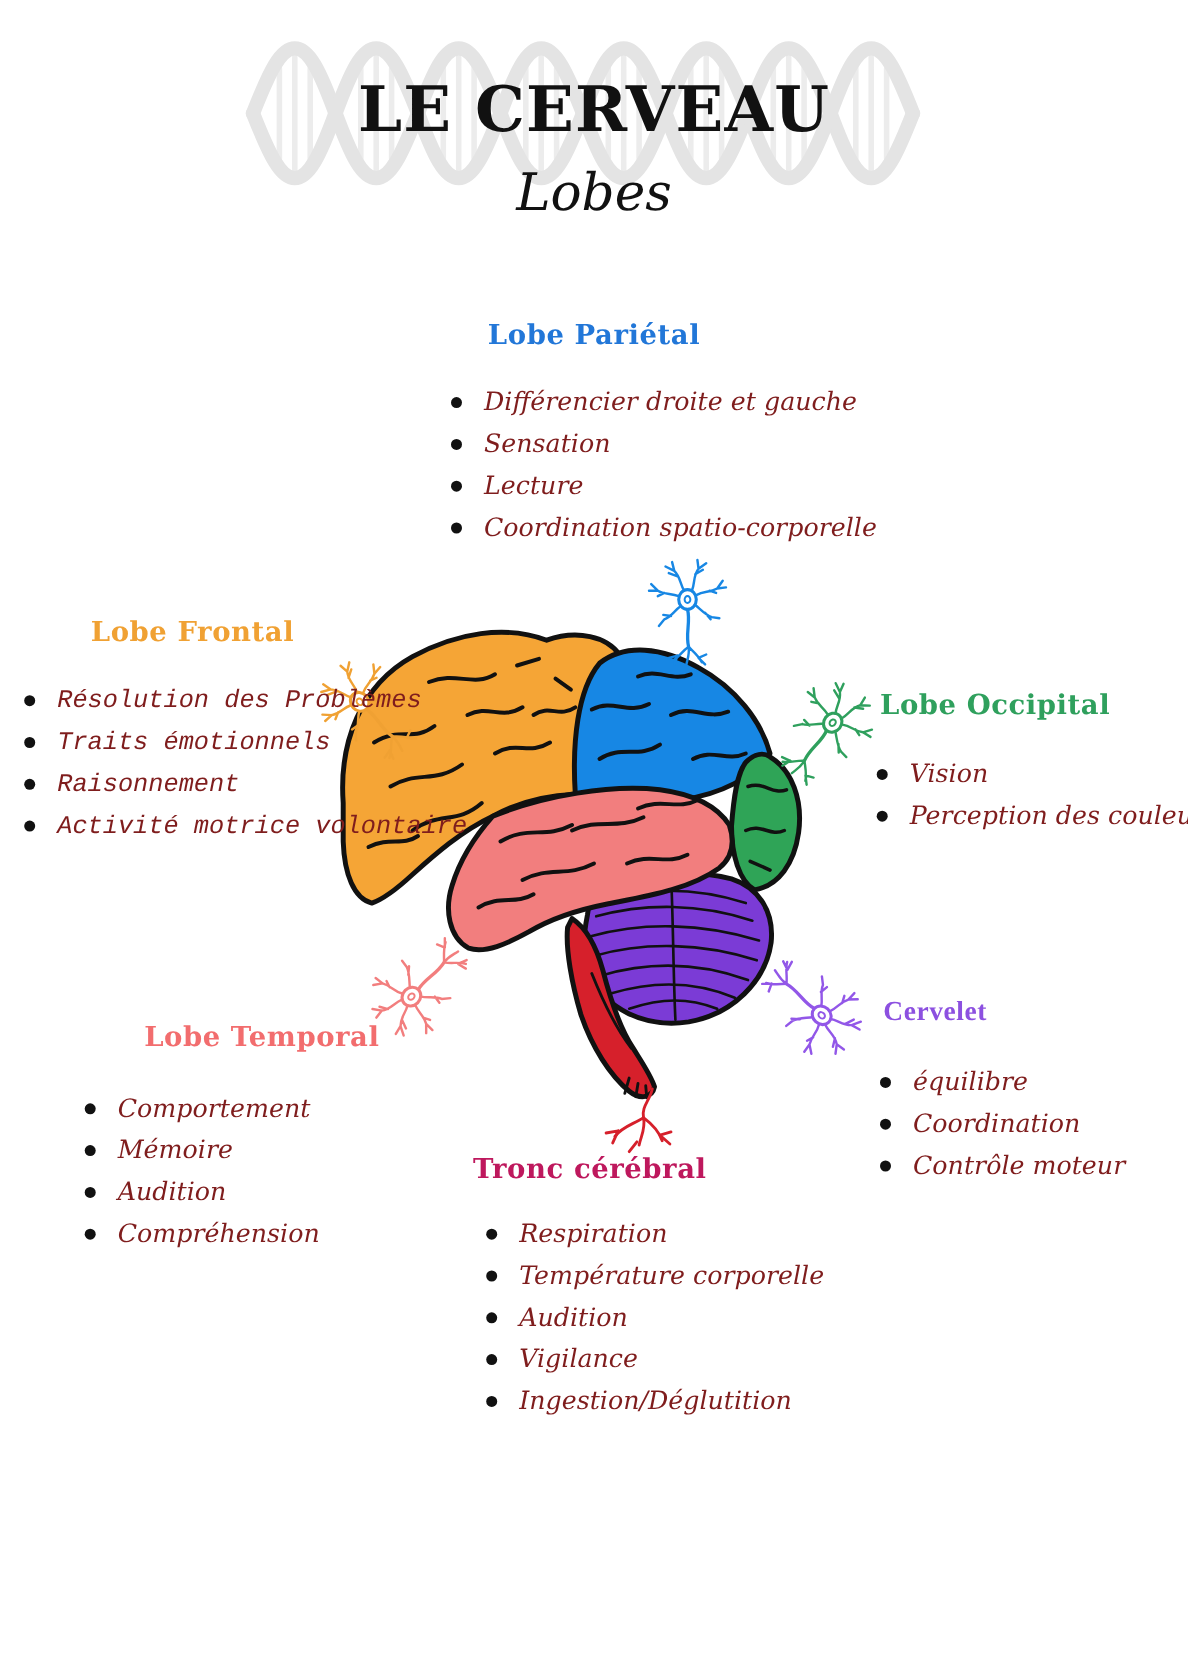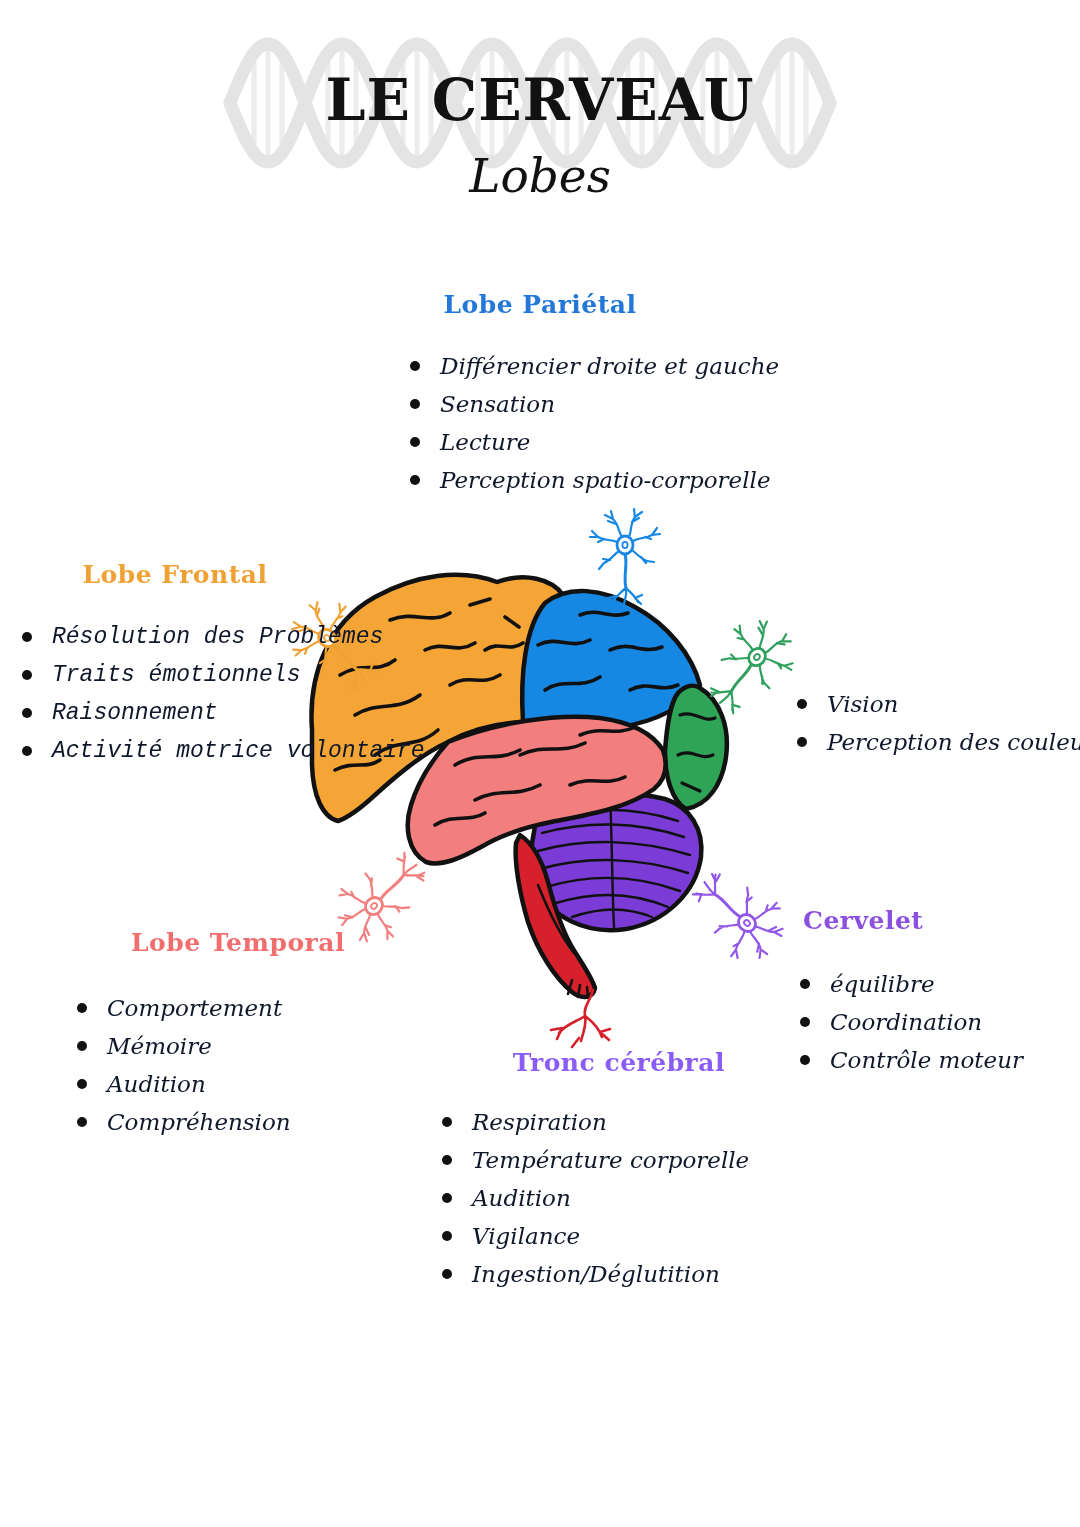--- a/index.html
+++ b/index.html
@@ -17,27 +17,27 @@
   .page-title{left:0;top:66px;width:1080px;text-align:center;
               font-size:57px;font-weight:700;letter-spacing:1px;color:#111;}
   .page-subtitle{left:0;top:148px;width:1080px;text-align:center;
                  font-size:47px;font-style:italic;color:#111;}
 
   .sec-title{font-size:25px;font-weight:800;letter-spacing:.5px;white-space:nowrap;}
   .t-parietal{left:390px;top:290px;width:300px;text-align:center;color:#2277d8;}
   .t-frontal{left:40px;top:560px;width:270px;text-align:center;color:#f0a133;}
   .t-occipital{left:800px;top:626px;color:#2fa05d;}
   .t-temporal{left:65px;top:928px;width:280px;text-align:right;color:#f26d6e;}
-  .t-cervelet{left:803px;top:906px;color:#8c50e0;}
-  .t-tronc{left:430px;top:1048px;width:295px;text-align:right;color:#8b5cf6;}
+  .t-cervelet{left:803px;top:906px;color:#8c50e0;font-family:Liberation Serif, serif;}
+  .t-tronc{left:430px;top:1048px;width:295px;text-align:left;color:#be185d;}
 
   ul.blist{list-style:none;margin:0;padding:0;}
   ul.blist li{display:flex;align-items:center;height:38px;}
   .dot{width:10px;height:10px;border-radius:50%;background:#111;flex:0 0 10px;margin-right:20px;}
-  .li-text{font-size:23px;font-style:italic;white-space:nowrap;color:#0f172a;}
+  .li-text{font-size:23px;font-style:italic;white-space:nowrap;color:#7f1d1d;}
 
   .l-parietal{left:410px;top:347px;}
   .l-frontal{left:22px;top:618px;font-family:Liberation Mono, monospace;}
   .l-occipital{left:797px;top:685px;}
   .l-temporal{left:77px;top:989px;}
   .l-cervelet{left:800px;top:965px;}
   .l-tronc{left:442px;top:1103px;}
 </style>
 </head>
 <body>
@@ -192,21 +192,21 @@
     <li>
         <span class="dot"></span>
         <span class="li-text">Sensation</span>
       </li>
     <li>
         <span class="dot"></span>
         <span class="li-text">Lecture</span>
       </li>
     <li>
         <span class="dot"></span>
-        <span class="li-text">Perception spatio-corporelle</span>
+        <span class="li-text">Coordination spatio-corporelle</span>
       </li>
   </ul>
 
   <div class="abs sec-title t-frontal">Lobe Frontal</div>
   <ul class="abs blist l-frontal">
     <li>
         <span class="dot"></span>
         <span class="li-text">Résolution des Problèmes</span>
       </li>
     <li>
@@ -216,20 +216,21 @@
     <li>
         <span class="dot"></span>
         <span class="li-text">Raisonnement</span>
       </li>
     <li>
         <span class="dot"></span>
         <span class="li-text">Activité motrice volontaire</span>
       </li>
   </ul>
 
+  <div class="abs sec-title t-occipital">Lobe Occipital</div>
   <ul class="abs blist l-occipital">
     <li>
         <span class="dot"></span>
         <span class="li-text">Vision</span>
       </li>
     <li>
         <span class="dot"></span>
         <span class="li-text">Perception des couleurs</span>
       </li>
   </ul>

